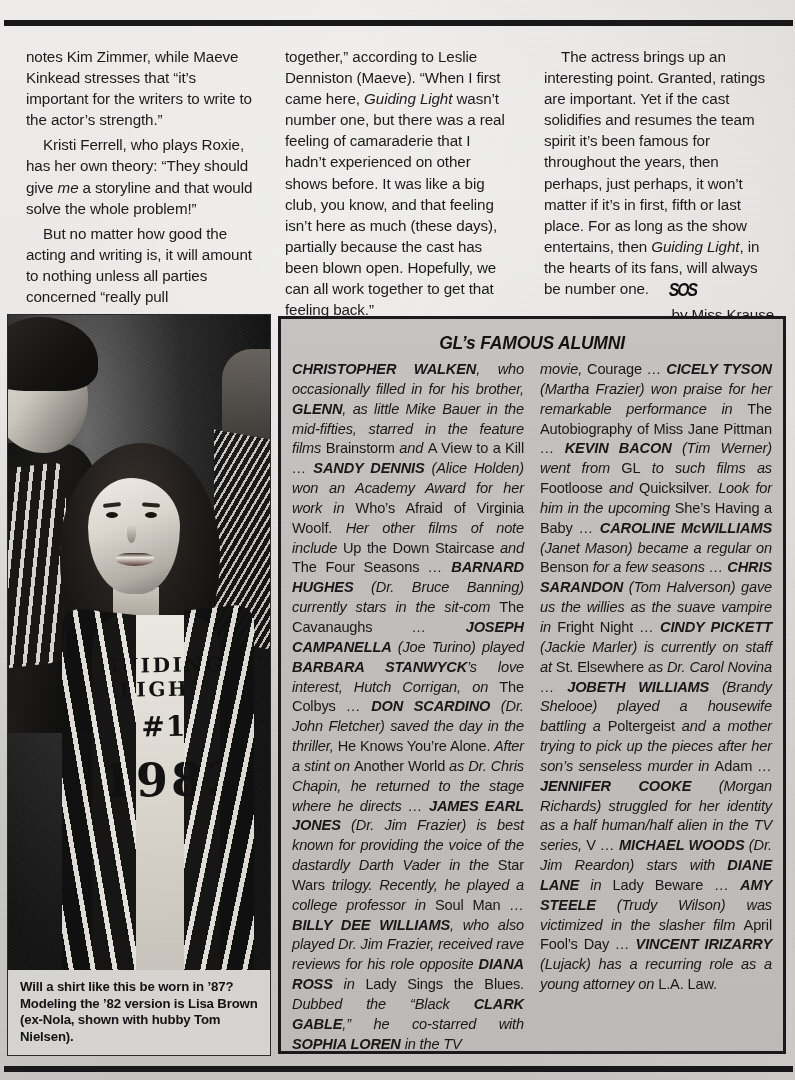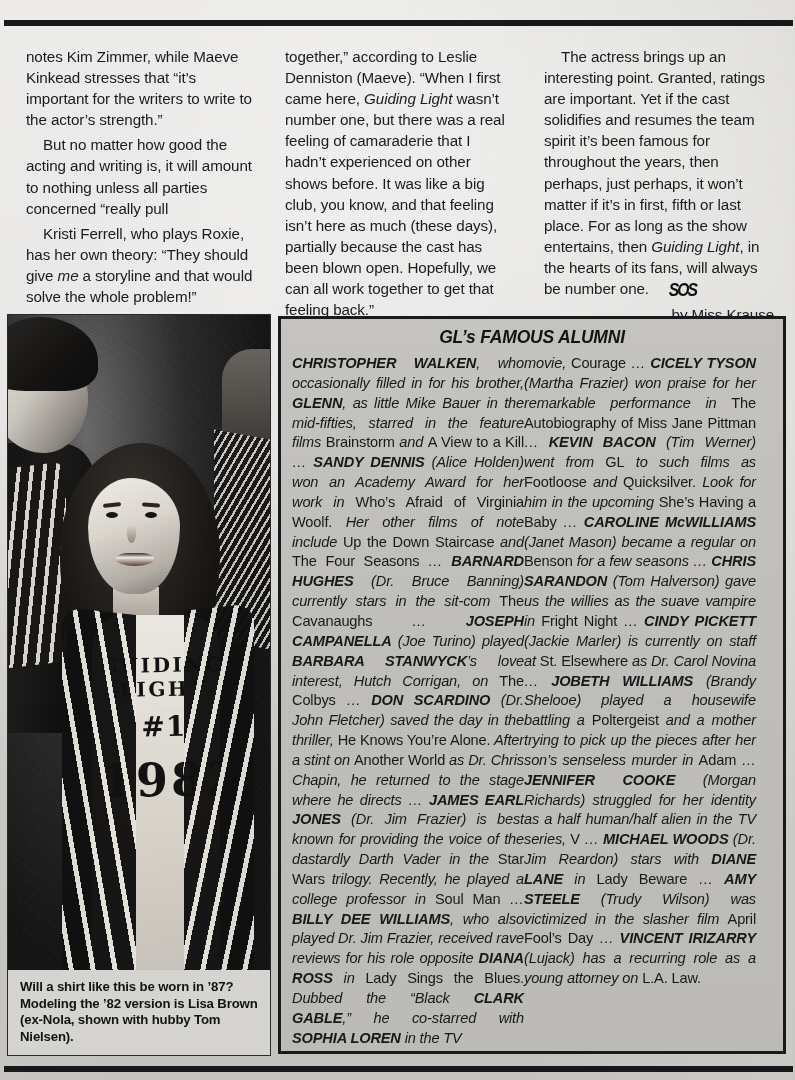--- a/index.html
+++ b/index.html
@@ -267,34 +267,35 @@
     position: absolute;
     left: 278px;
     top: 316px;
     width: 508px;
     height: 738px;
     box-sizing: border-box;
     border: 3px solid #1a1a1c;
     background: #c5c3bf;
     background-image:
       linear-gradient(180deg, #c8c6c2 0%, #c2c0bc 50%, #bfbdb9 100%);
-    padding: 8px 11px 8px 11px;
+    padding: 14px 11px 8px 11px;
   }
   .alumni-title {
     text-align: center;
     font-family: "Liberation Sans", sans-serif;
     font-weight: bold;
     font-style: italic;
     font-size: 17.5px;
     letter-spacing: -0.2px;
     color: #131314;
     margin-bottom: 6px;
   }
   .alumni-cols {
     display: flex;
+    gap: 16px;
   }
   .al-col {
     width: 232px;
     font-family: "Liberation Sans", sans-serif;
     font-style: italic;
     font-size: 14.6px;
     line-height: 19.85px;
     color: #18181a;
     text-align: justify;
     letter-spacing: -0.15px;
@@ -313,22 +314,22 @@
 </head>
 <body>
 
 <div class="page">
 
   <div class="top-rule"></div>
 
   <div class="article">
     <div class="art-col">
         <p><span>notes Kim Zimmer, while Maeve Kinkead stresses that “it’s important for the writers to write to the actor’s strength.”</span></p>
+        <p class="indent"><span>Kristi Ferrell, who plays Roxie, has her own theory: “They should give </span><span style="font-style: italic;">me</span><span> a storyline and that would solve the whole problem!”</span></p>
         <p class="indent"><span>But no matter how good the acting and writing is, it will amount to nothing unless all parties concerned “really pull</span></p>
-        <p class="indent"><span>Kristi Ferrell, who plays Roxie, has her own theory: “They should give </span><span style="font-style: italic;">me</span><span> a storyline and that would solve the whole problem!”</span></p>
       </div>
     <div class="art-col">
         <p><span>together,” according to Leslie Denniston (Maeve). “When I first came here, </span><span style="font-style: italic;">Guiding Light</span><span> wasn’t number one, but there was a real feeling of camaraderie that I hadn’t experienced on other shows before. It was like a big club, you know, and that feeling isn’t here as much (these days), partially because the cast has been blown open. Hopefully, we can all work together to get that feeling back.”</span></p>
       </div>
     <div class="art-col">
         <p class="indent"><span>The actress brings up an interesting point. Granted, ratings are important. Yet if the cast solidifies and resumes the team spirit it’s been famous for throughout the years, then perhaps, just perhaps, it won’t matter if it’s in first, fifth or last place. For as long as the show entertains, then </span><span style="font-style: italic;">Guiding Light</span><span>, in the hearts of its fans, will always be number one.</span><span class="sos">SOS</span></p>
         <p class="byline">by Miss Krause</p>
       </div>
   </div>
 

